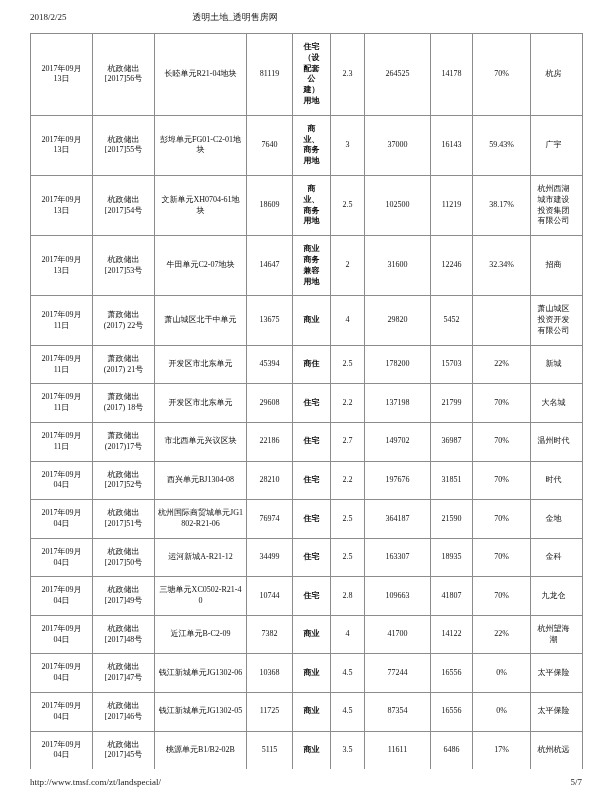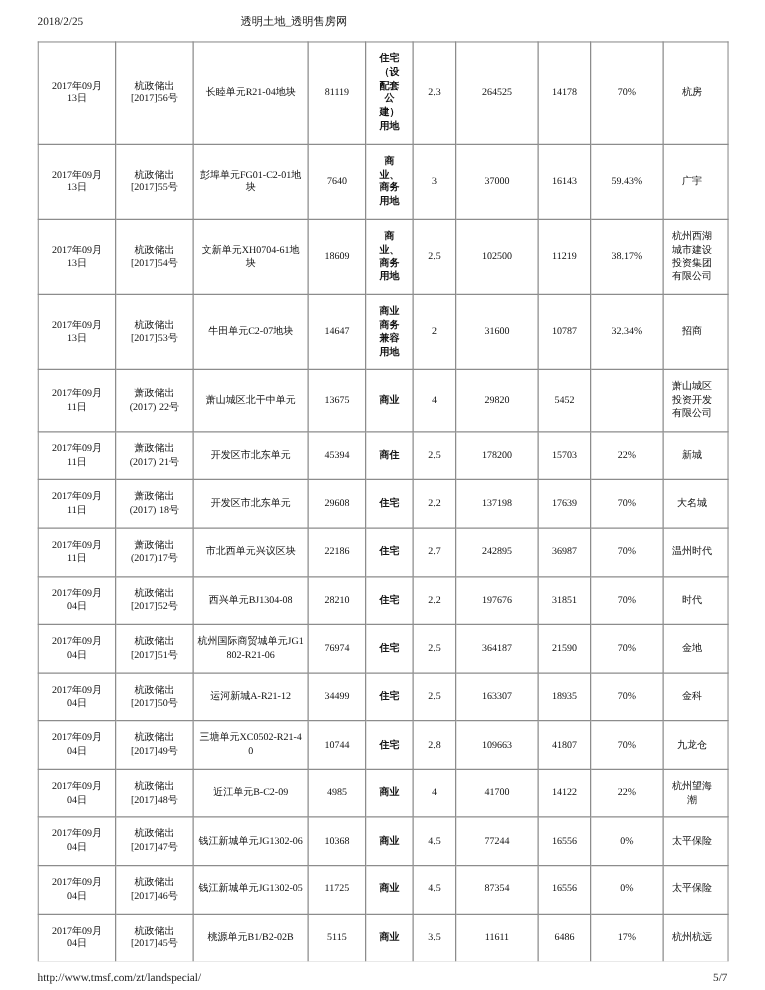--- a/index.html
+++ b/index.html
@@ -120,21 +120,21 @@
           <tr>
             <td class="col-date">2017年09月
 13日</td>
             <td class="col-doc_no">杭政储出
 [2017]53号</td>
             <td class="col-parcel">牛田单元C2-07地块</td>
             <td class="col-area">14647</td>
             <td class="col-use_type">商业商务兼容用地</td>
             <td class="col-plot_ratio">2</td>
             <td class="col-total_price">31600</td>
-            <td class="col-unit_price">10787</td>
+            <td class="col-unit_price">12246</td>
             <td class="col-premium_rate">32.34%</td>
             <td class="col-buyer">招商</td>
           </tr>
           <tr>
             <td class="col-date">2017年09月
 11日</td>
             <td class="col-doc_no">萧政储出
 (2017) 22号</td>
             <td class="col-parcel">萧山城区北干中单元</td>
             <td class="col-area">13675</td>
@@ -162,34 +162,34 @@
           <tr>
             <td class="col-date">2017年09月
 11日</td>
             <td class="col-doc_no">萧政储出
 (2017) 18号</td>
             <td class="col-parcel">开发区市北东单元</td>
             <td class="col-area">29608</td>
             <td class="col-use_type">住宅</td>
             <td class="col-plot_ratio">2.2</td>
             <td class="col-total_price">137198</td>
-            <td class="col-unit_price">17639</td>
+            <td class="col-unit_price">21799</td>
             <td class="col-premium_rate">70%</td>
             <td class="col-buyer">大名城</td>
           </tr>
           <tr>
             <td class="col-date">2017年09月
 11日</td>
             <td class="col-doc_no">萧政储出
 (2017)17号</td>
             <td class="col-parcel">市北西单元兴议区块</td>
             <td class="col-area">22186</td>
             <td class="col-use_type">住宅</td>
             <td class="col-plot_ratio">2.7</td>
-            <td class="col-total_price">242895</td>
+            <td class="col-total_price">149702</td>
             <td class="col-unit_price">36987</td>
             <td class="col-premium_rate">70%</td>
             <td class="col-buyer">温州时代</td>
           </tr>
           <tr>
             <td class="col-date">2017年09月
 04日</td>
             <td class="col-doc_no">杭政储出
 [2017]52号</td>
             <td class="col-parcel">西兴单元BJ1304-08</td>
@@ -242,21 +242,21 @@
             <td class="col-unit_price">41807</td>
             <td class="col-premium_rate">70%</td>
             <td class="col-buyer">九龙仓</td>
           </tr>
           <tr>
             <td class="col-date">2017年09月
 04日</td>
             <td class="col-doc_no">杭政储出
 [2017]48号</td>
             <td class="col-parcel">近江单元B-C2-09</td>
-            <td class="col-area">4985</td>
+            <td class="col-area">7382</td>
             <td class="col-use_type">商业</td>
             <td class="col-plot_ratio">4</td>
             <td class="col-total_price">41700</td>
             <td class="col-unit_price">14122</td>
             <td class="col-premium_rate">22%</td>
             <td class="col-buyer">杭州望海潮</td>
           </tr>
           <tr>
             <td class="col-date">2017年09月
 04日</td>

